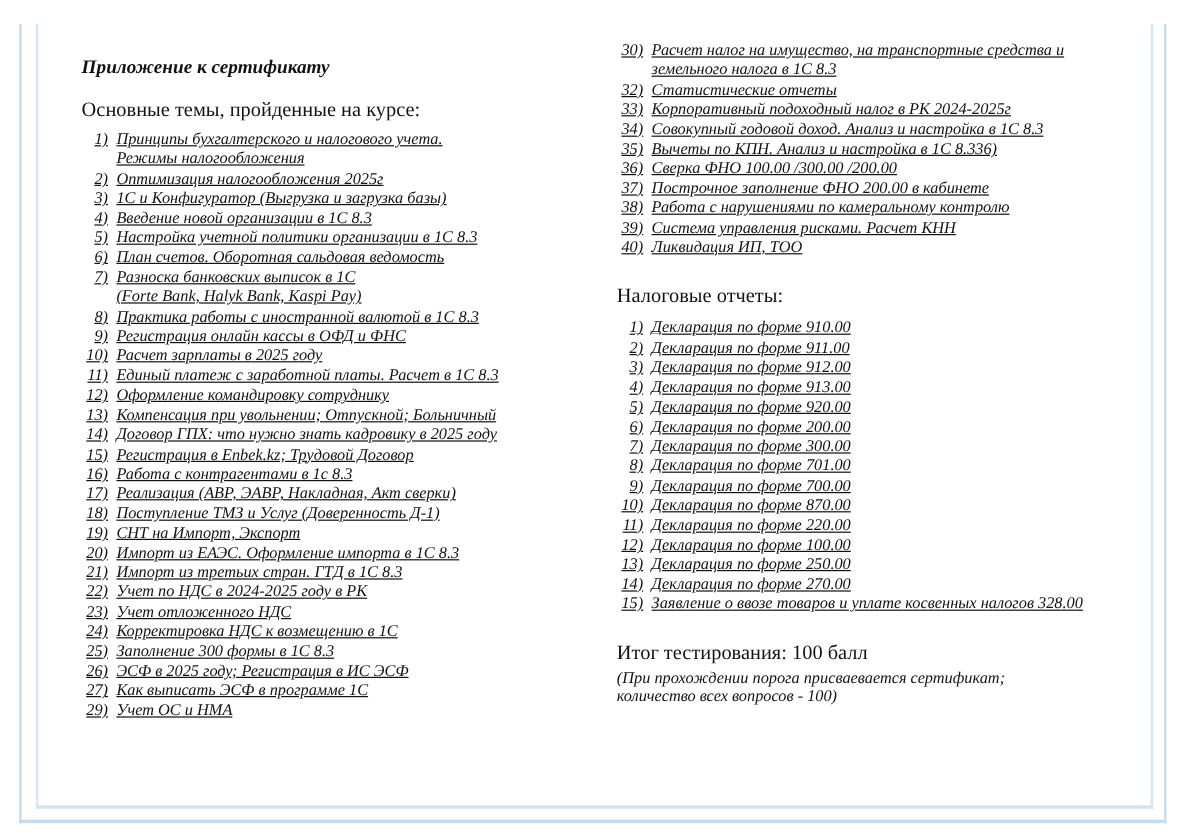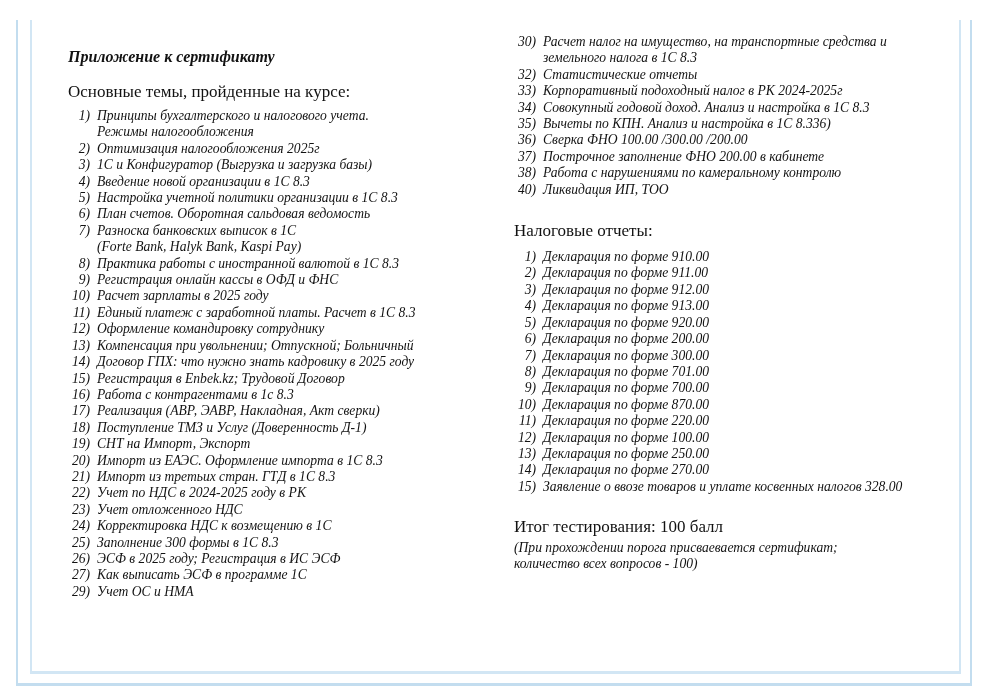--- a/index.html
+++ b/index.html
@@ -43,20 +43,21 @@
   .col-right h2.result { margin-top: 22px; }
 
   ol.list { list-style: none; margin-top: 6px; }
   .col-right ol.first { margin-top: 0; }
   .col-right ol.tax-list { margin-top: 8px; }
   ol.list li {
     display: flex;
     font-style: italic;
     font-size: 13.6px;
     line-height: 16.4px;
+    text-decoration: underline;
   }
   ol.list .num {
     flex: 0 0 22px;
     text-align: right;
     margin-right: 7px;
     white-space: nowrap;
   }
   ol.list .txt {
     flex: 1;
     white-space: pre-line;
@@ -227,20 +228,24 @@
     </li>
       <li>
       <span class="num">37)</span>
       <span class="txt">Построчное заполнение ФНО 200.00 в кабинете</span>
     </li>
       <li>
       <span class="num">38)</span>
       <span class="txt">Работа с нарушениями по камеральному контролю</span>
     </li>
       <li>
+      <span class="num">39)</span>
+      <span class="txt">Система управления рисками. Расчет КНН</span>
+    </li>
+      <li>
       <span class="num">40)</span>
       <span class="txt">Ликвидация ИП, ТОО</span>
     </li>
     </ol>
 
   <h2 class="section tax">Налоговые отчеты:</h2>
   <ol class="list tax-list">
 
   <li>
       <span class="num">1)</span>

